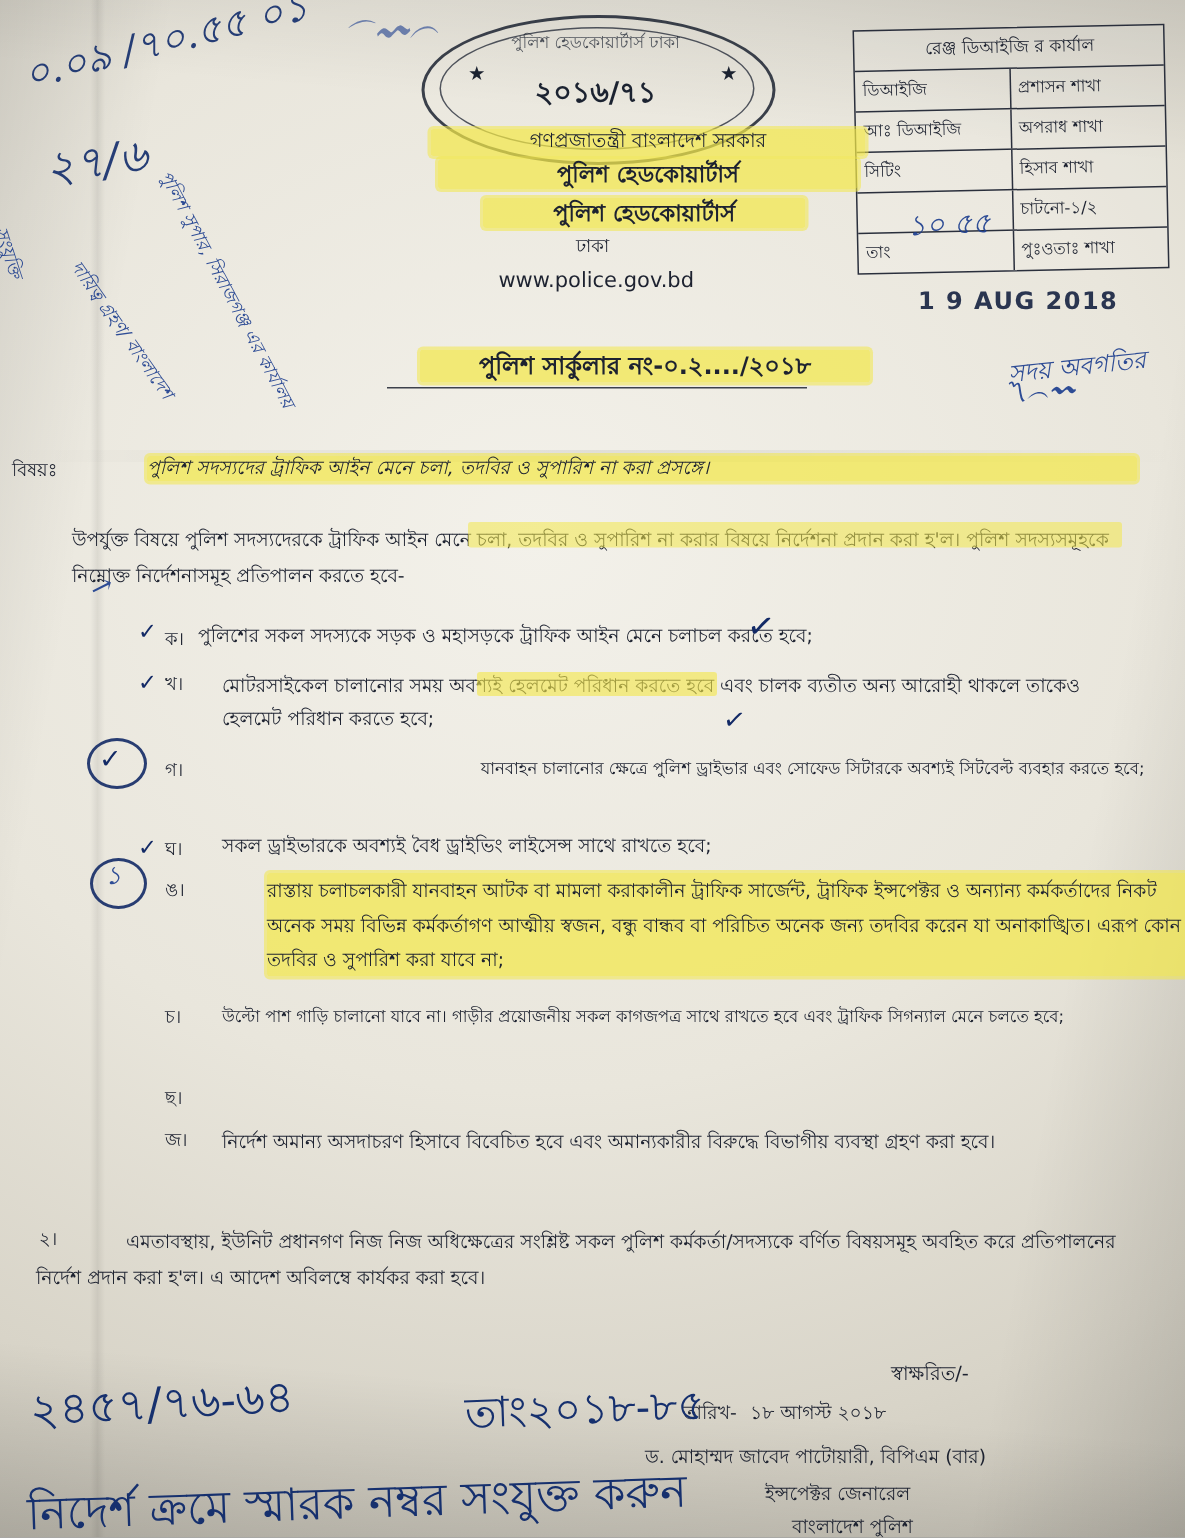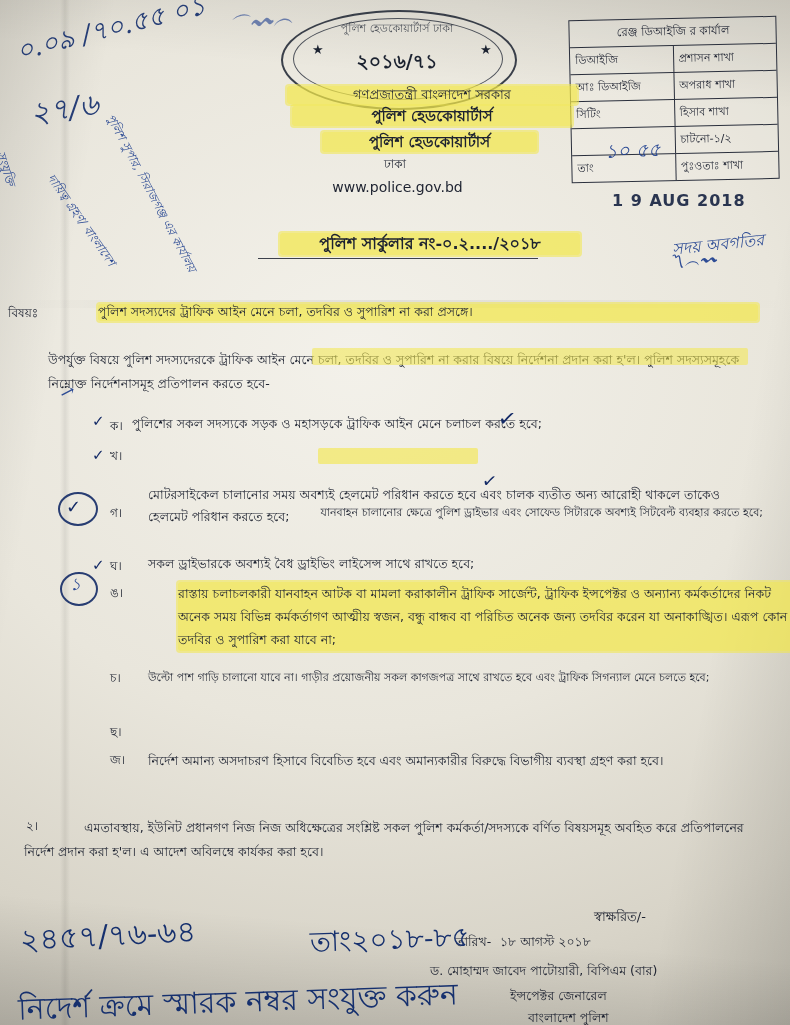--- a/index.html
+++ b/index.html
@@ -224,31 +224,31 @@
     <div class="t center hl" style="left:255px; top:86px; width:290px; font-size:13px;">গণপ্রজাতন্ত্রী বাংলাদেশ সরকার</div>
     <div class="t center hl" style="left:260px; top:106px; width:280px; font-size:15px; font-weight:bold;">পুলিশ হেডকোয়ার্টার্স</div>
     <div class="t center hl" style="left:290px; top:132px; width:215px; font-size:15px; font-weight:bold;">পুলিশ হেডকোয়ার্টার্স</div>
     <div class="t center" style="left:330px; top:156px; width:130px; font-size:12px;">ঢাকা</div>
     <div class="t center" style="left:290px; top:178px; width:215px; font-size:14px;">www.police.gov.bd</div>
 
     <div class="t center hl" style="left:248px; top:233px; width:300px; font-size:16px; font-weight:bold;">পুলিশ সার্কুলার নং-০.২..../২০১৮</div>
     <div class="line" style="left:258px; top:258px; width:280px;"></div>
 
     <div class="t" style="left:8px; top:305px; font-size:12px;">বিষয়ঃ</div>
-    <div class="t hl" style="left:66px; top:304px; width:660px; font-size:12.5px;">পুলিশ সদস্যদের ট্রাফিক আইন মেনে চলা, তদবির ও সুপারিশ না করা প্রসঙ্গে।</div>
+    <div class="t hl" style="left:66px; top:304px; width:660px; font-size:12.5px;font-style:italic;">পুলিশ সদস্যদের ট্রাফিক আইন মেনে চলা, তদবির ও সুপারিশ না করা প্রসঙ্গে।</div>
 
     <div class="t" style="left:48px; top:348px; width:715px; font-size:12.5px; line-height:1.9;">উপর্যুক্ত বিষয়ে পুলিশ সদস্যদেরকে ট্রাফিক আইন মেনে চলা, তদবির ও সুপারিশ না করার বিষয়ে নির্দেশনা প্রদান করা হ'ল। পুলিশ সদস্যসমূহকে নিম্নোক্ত নির্দেশনাসমূহ প্রতিপালন করতে হবে-</div>
 
     <div style="position:absolute; left:312px; top:348px; width:436px; height:17px; background:rgba(243,231,74,0.55); border-radius:2px;"></div>
 
     <div class="t num-col" style="left:110px; top:418px; font-size:12px;">ক।</div>
     <div class="t" style="left:132px; top:416px; width:610px; font-size:12.5px;">পুলিশের সকল সদস্যকে সড়ক ও মহাসড়কে ট্রাফিক আইন মেনে চলাচল করতে হবে;</div>
 
     <div class="t num-col" style="left:110px; top:448px; font-size:12px;">খ।</div>
-    <div class="t" style="left:148px; top:446px; width:615px; font-size:12.5px; line-height:1.75;margin-top:38px;">মোটরসাইকেল চালানোর সময় অবশ্যই হেলমেট পরিধান করতে হবে এবং চালক ব্যতীত অন্য আরোহী থাকলে তাকেও হেলমেট পরিধান করতে হবে;</div>
+    <div class="t" style="left:148px; top:446px; width:615px; font-size:12.5px; line-height:1.75;">মোটরসাইকেল চালানোর সময় অবশ্যই হেলমেট পরিধান করতে হবে এবং চালক ব্যতীত অন্য আরোহী থাকলে তাকেও হেলমেট পরিধান করতে হবে;</div>
     <div style="position:absolute; left:318px; top:448px; width:160px; height:16px; background:rgba(243,231,74,0.62); border-radius:2px;"></div>
 
     <div class="t num-col" style="left:110px; top:505px; font-size:12px;">গ।</div>
     <div class="t" style="left:148px; top:503px; width:615px; font-size:11px; line-height:1.75;text-align:right;">যানবাহন চালানোর ক্ষেত্রে পুলিশ ড্রাইভার এবং সোফেড সিটারকে অবশ্যই সিটবেল্ট ব্যবহার করতে হবে;</div>
 
     <div class="t num-col" style="left:110px; top:558px; font-size:12px;">ঘ।</div>
     <div class="t" style="left:148px; top:556px; width:615px; font-size:12.5px;">সকল ড্রাইভারকে অবশ্যই বৈধ ড্রাইভিং লাইসেন্স সাথে রাখতে হবে;</div>
 
     <div class="t num-col" style="left:110px; top:585px; font-size:12px;">ঙ।</div>
     <div class="t hl" style="left:146px; top:582px; width:616px; font-size:12.5px; line-height:1.85;">রাস্তায় চলাচলকারী যানবাহন আটক বা মামলা করাকালীন ট্রাফিক সার্জেন্ট, ট্রাফিক ইন্সপেক্টর ও অন্যান্য কর্মকর্তাদের নিকট অনেক সময় বিভিন্ন কর্মকর্তাগণ আত্মীয় স্বজন, বন্ধু বান্ধব বা পরিচিত অনেক জন্য তদবির করেন যা অনাকাঙ্খিত। এরূপ কোন তদবির ও সুপারিশ করা যাবে না;</div>

